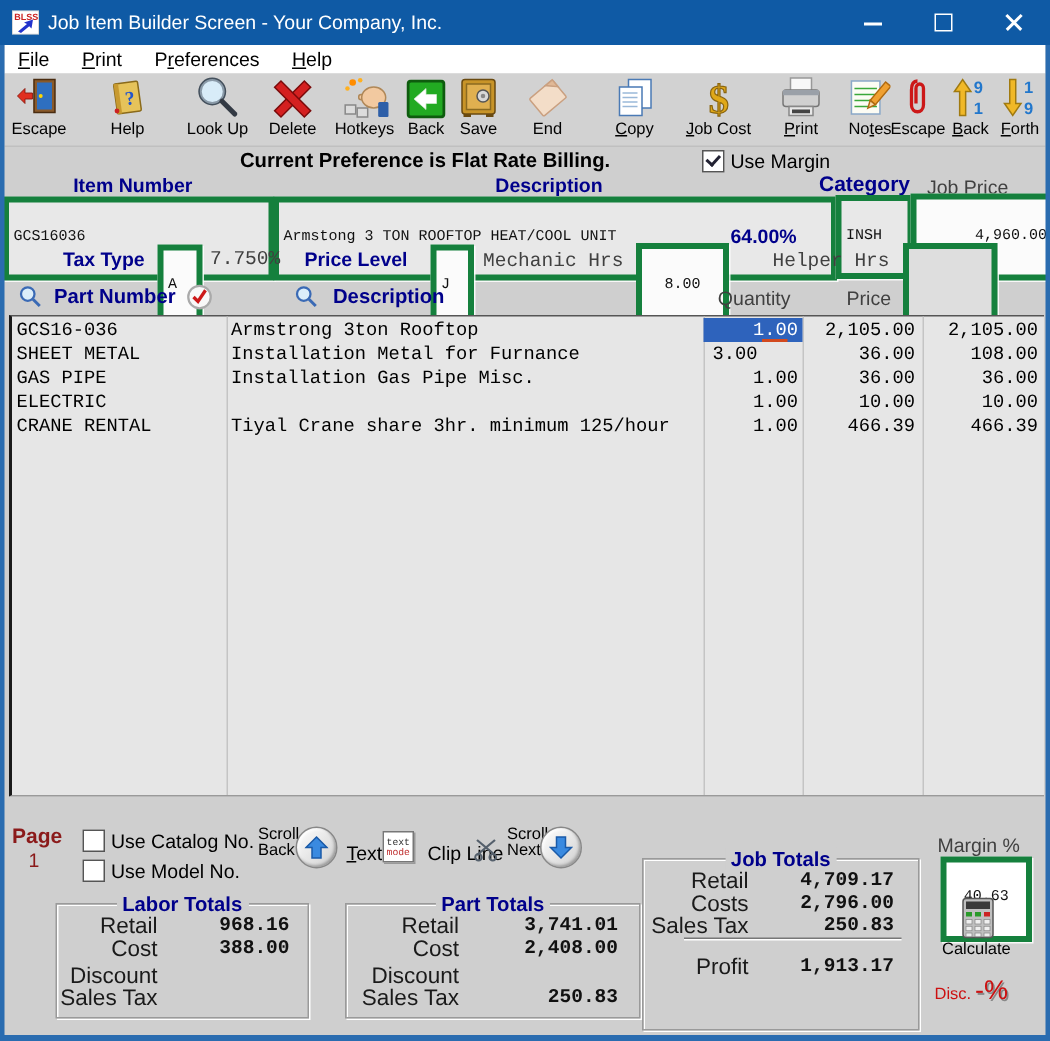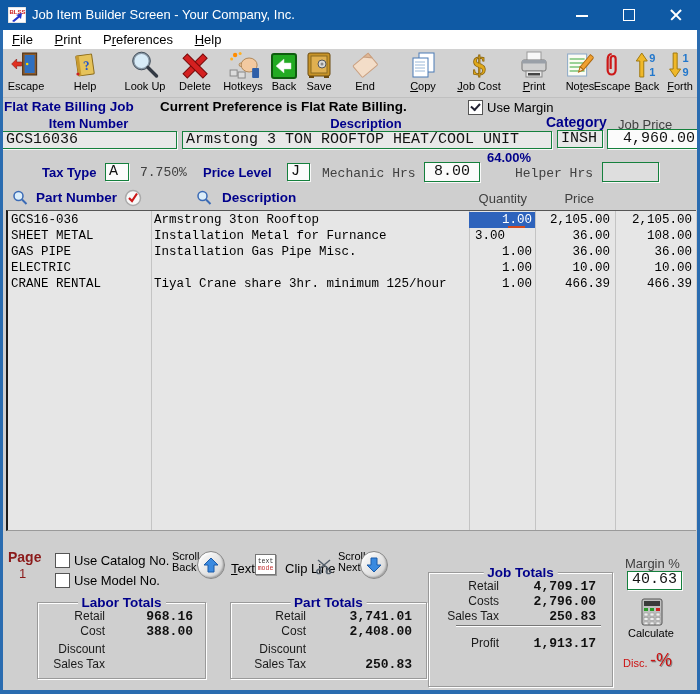--- a/index.html
+++ b/index.html
@@ -22,42 +22,42 @@
   .menu-item{display:inline-block;padding:1px 9px 0 9px;line-height:18px;}
   .toolbar{left:3px;top:49px;width:694px;height:48px;background:#d2d2d2;border-bottom:1px solid #c0c0c0;}
   .tbtn{position:absolute;top:1px;text-align:center;transform:translateX(-50%);}
   .tbtn .ticon{height:29px;display:flex;align-items:flex-end;justify-content:center;}
   .tbtn .tlabel{font-size:11px;color:#000;white-space:nowrap;margin-top:1px;}
   
   .lbl{font-size:13px;font-weight:bold;color:#00008b;white-space:nowrap;}
   .nlbl{font-size:13px;color:#404040;white-space:nowrap;}
   .blk{font-size:13px;color:#000;white-space:nowrap;}
   .mono{font-family:"Liberation Mono",monospace;}
-  .fld{border:1px solid #15803d;box-shadow:1px 1px 0 rgba(255,255,255,.85);
-       background:#e8e8e8;font-family:"Liberation Mono",monospace;font-size:15px;color:#111;
-       line-height:16px;padding:0 3px;white-space:nowrap;overflow:hidden;}
+  .fld{border:4px solid #15803d;box-shadow:1px 1px 0 rgba(255,255,255,.85);
+       background:#e8e8e8;font-family:"Liberation Mono",monospace;font-size:10px;color:#111;
+       line-height:16px;padding:16px 3px;white-space:nowrap;overflow:hidden;}
   .fldw{background:#fbfbfb;}
   .cb{width:13px;height:13px;background:#fff;border:1px solid #555;}
   .cb.checked::after{content:"";position:absolute;left:2px;top:2px;width:7px;height:4px;
        border-left:2px solid #223;border-bottom:2px solid #223;transform:rotate(-48deg);}
   
   .grid{left:6px;top:210px;width:688px;height:319px;background:#e6e6e6;
         border-left:2px solid #1a1a1a;border-top:1px solid #555;border-bottom:1px solid #9a9a9a;}
   .vline{position:absolute;top:0;width:1px;height:100%;background:#c4c4c4;}
   .trow{position:absolute;left:0;width:100%;height:16px;font-family:"Liberation Mono",monospace;
         font-size:12.5px;line-height:16px;color:#000;}
   .tcell{position:absolute;top:0;height:16px;white-space:nowrap;overflow:hidden;}
   .num{text-align:right;}
   .selcell{background:#2e63bc;color:#fff;}
   .cursorbar{position:absolute;background:#d2491e;}
   
   .gbox{border:1px solid #9a9a9a;box-shadow:1px 1px 0 #fff, inset 1px 1px 0 #fff;background:#cfcfcf;}
   .gtitle{position:absolute;top:-8px;left:50%;transform:translateX(-50%);background:#cfcfcf;
           padding:0 4px;font-size:13.5px;font-weight:bold;color:#00008b;white-space:nowrap;}
-  .trowlab{font-size:12px;color:#1a1a1a;text-align:right;position:absolute;white-space:nowrap;}
+  .trowlab{font-size:15px;color:#1a1a1a;text-align:right;position:absolute;white-space:nowrap;}
   .trowval{font-family:"Liberation Mono",monospace;font-size:13px;color:#111;text-align:right;position:absolute;white-space:nowrap;font-weight:bold;}
   
   .roundbtn{width:26px;height:26px;border-radius:50%;background:linear-gradient(135deg,#ffffff,#cfcfcf);
             border:1px solid #888;box-shadow:inset -1px -1px 2px #999, inset 1px 1px 2px #fff;
             display:flex;align-items:center;justify-content:center;}
   .smalltext{font-size:11px;color:#000;line-height:11px;white-space:nowrap;}
   .maroon{color:#8b1a1a;font-weight:bold;}
   .redtxt{color:#cc1111;font-weight:normal;}
   u{text-decoration:underline;}
 </style>
@@ -275,21 +275,20 @@
           <svg width="24" height="28">
         <path d="M5 2 L5 18 L1.5 18 L7 26 L12.5 18 L9 18 L9 2 Z" fill="#f0b828" stroke="#a07a10"></path>
         <text x="17.5" y="11" font-size="11" font-weight="bold" fill="#2277cc" text-anchor="middle" font-family="Liberation Sans, sans-serif">1</text>
         <text x="17.5" y="25" font-size="11" font-weight="bold" fill="#2277cc" text-anchor="middle" font-family="Liberation Sans, sans-serif">9</text>
       </svg>
         </div>
       <div class="tlabel"><span></span><u>F</u><span>orth</span></div>
     </div>
   </div>
 
-  <div class="abs lbl" style="left:4px;top:99px;font-size:13.5px;">Flat Rate Billing Job</div>
   <div class="abs blk" style="left:160px;top:99px;font-weight:bold;font-size:13.5px;">Current Preference is Flat Rate Billing.</div>
   <div class="abs cb checked" style="left:468px;top:100px;"></div>
   <div class="abs blk" style="left:487px;top:100px;">Use Margin</div>
 
   <div class="abs lbl" style="left:2px;top:116px;width:173px;text-align:center;">Item Number</div>
   <div class="abs lbl" style="left:182px;top:116px;width:368px;text-align:center;">Description</div>
   <div class="abs lbl" style="left:546px;top:114px;font-size:14px;">Category</div>
   <div class="abs nlbl" style="left:618px;top:117px;">Job Price</div>
 
   <div class="abs fld" style="left:2px;top:131px;width:167px;height:16px;">GCS16036</div>

